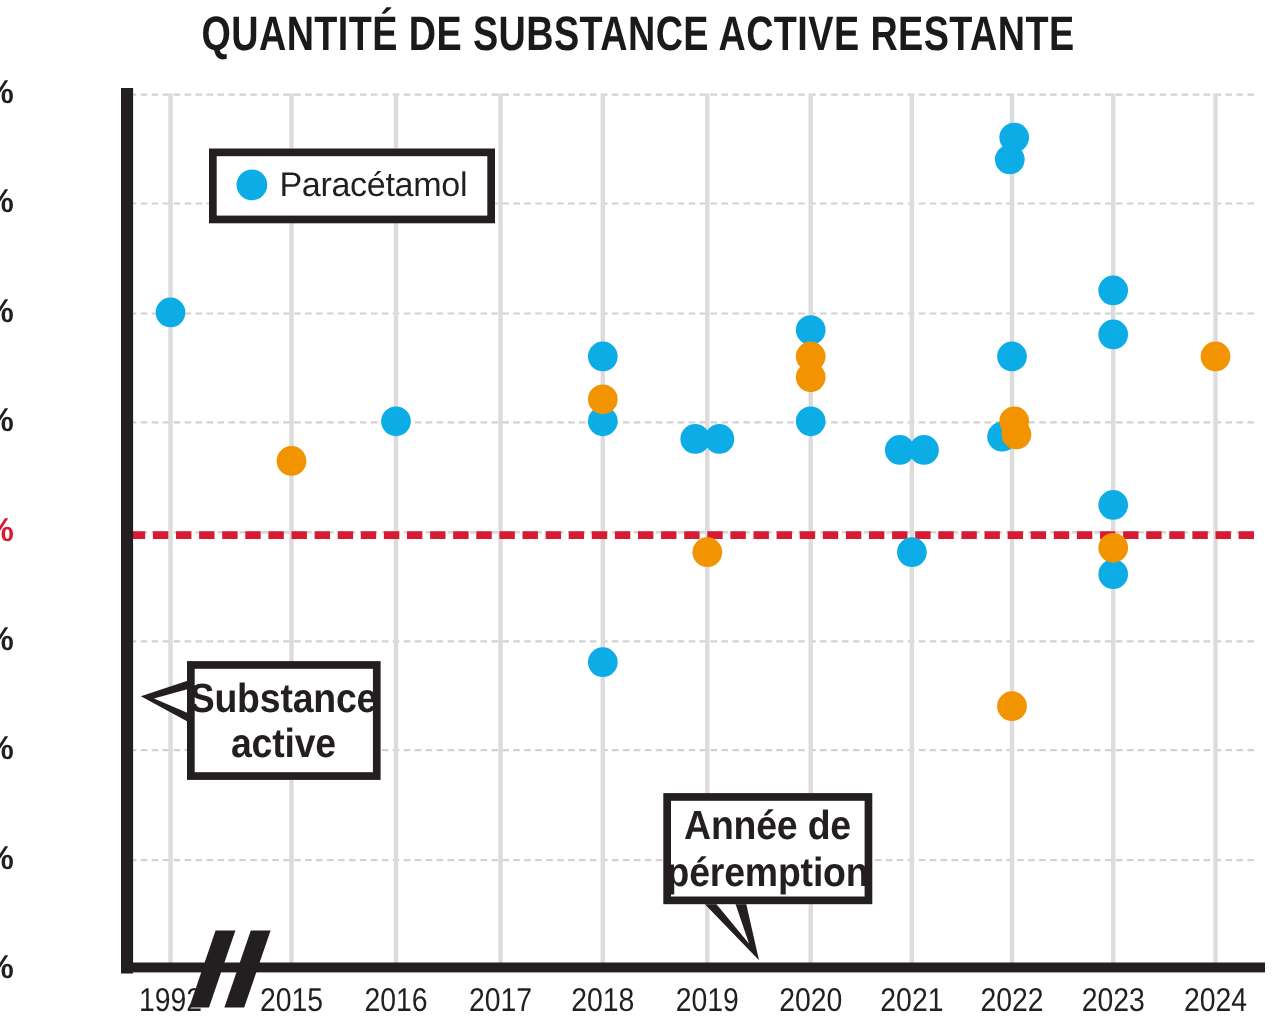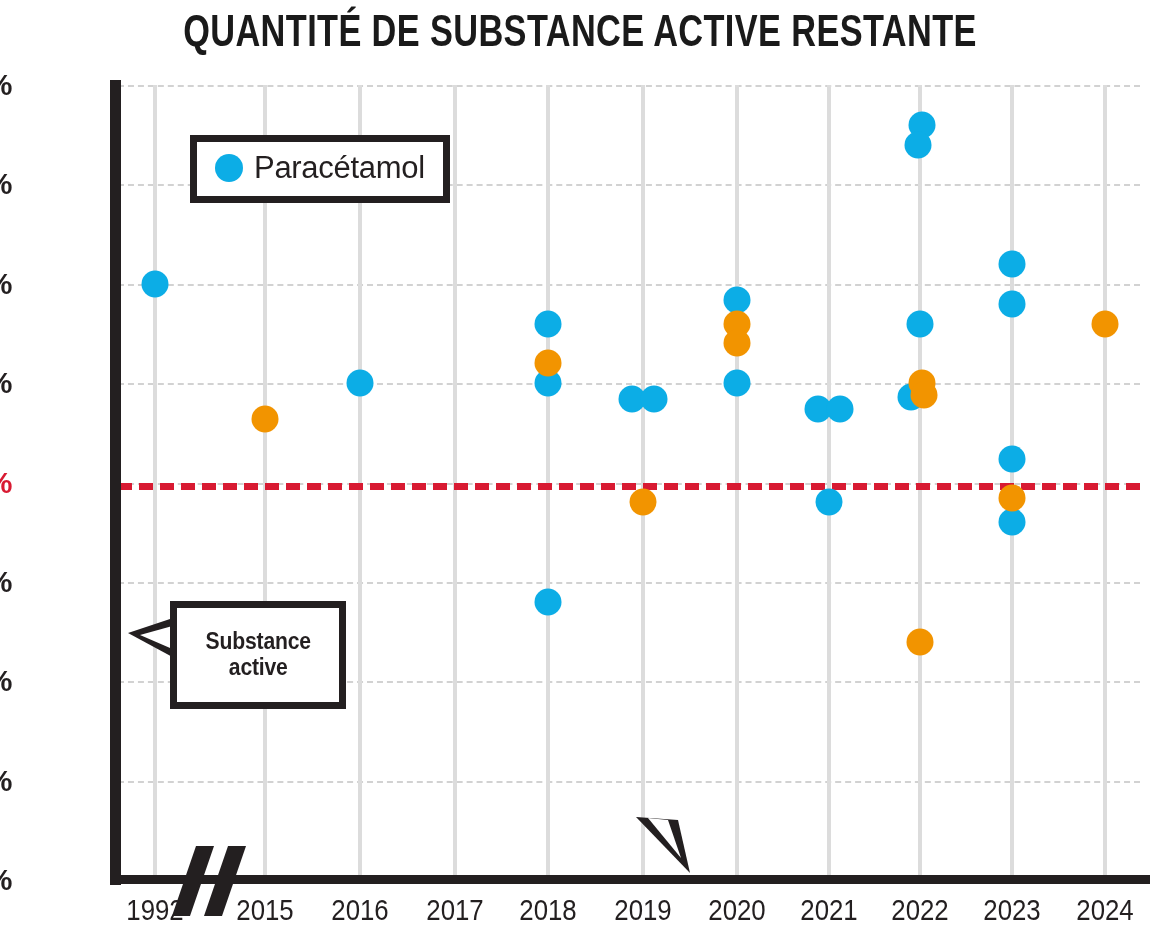--- a/index.html
+++ b/index.html
@@ -72,21 +72,21 @@
   .legend-text{font-size:31px;font-weight:400;color:#231f20;white-space:nowrap;letter-spacing:-0.3px;}
   .callout{
     position:absolute;
     border:7px solid #231f20;
     background:#ffffff;
     box-sizing:border-box;
     display:flex;align-items:center;justify-content:center;
     text-align:center;
     font-weight:700;
     font-family:"Liberation Sans Narrow","Liberation Sans",sans-serif;
-    font-size:23px;
+    font-size:37px;
     line-height:1.12;
     color:#231f20;
     letter-spacing:-0.2px;
   }
   .callout-inner{transform:scaleX(0.92);}
   svg.overlay{position:absolute;left:0;top:0;width:1160px;height:941px;pointer-events:none;}
 </style>
 </head>
 <body>
 
@@ -201,14 +201,20 @@
     </div>
   </div>
 
   <div class="callout" style="left:170px;top:601px;width:176px;height:108px;">
     <div class="callout-inner">
       <div>Substance</div>
       <div>active</div>
     </div>
   </div>
 
+  <div class="callout" style="left:603px;top:721px;width:190px;height:101px;">
+    <div class="callout-inner">
+      <div>Année de</div>
+      <div>péremption</div>
+    </div>
+  </div>
 
 </div>
 
 </body></html>

